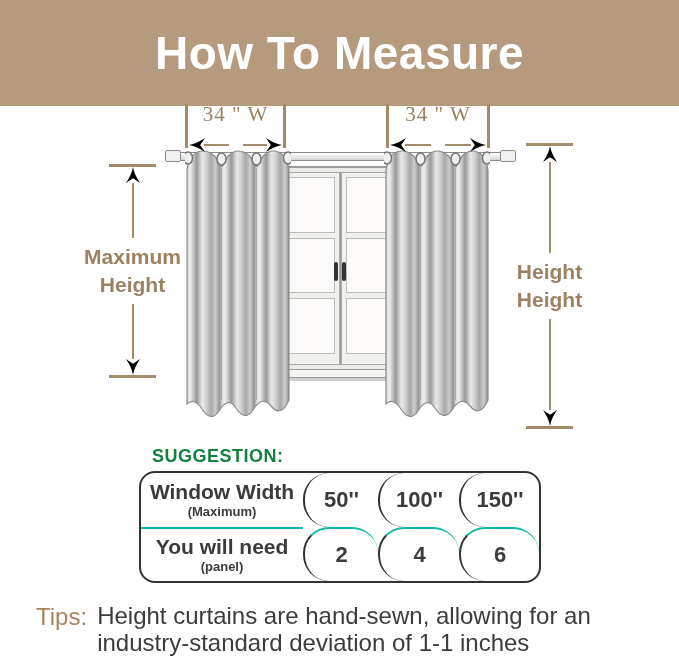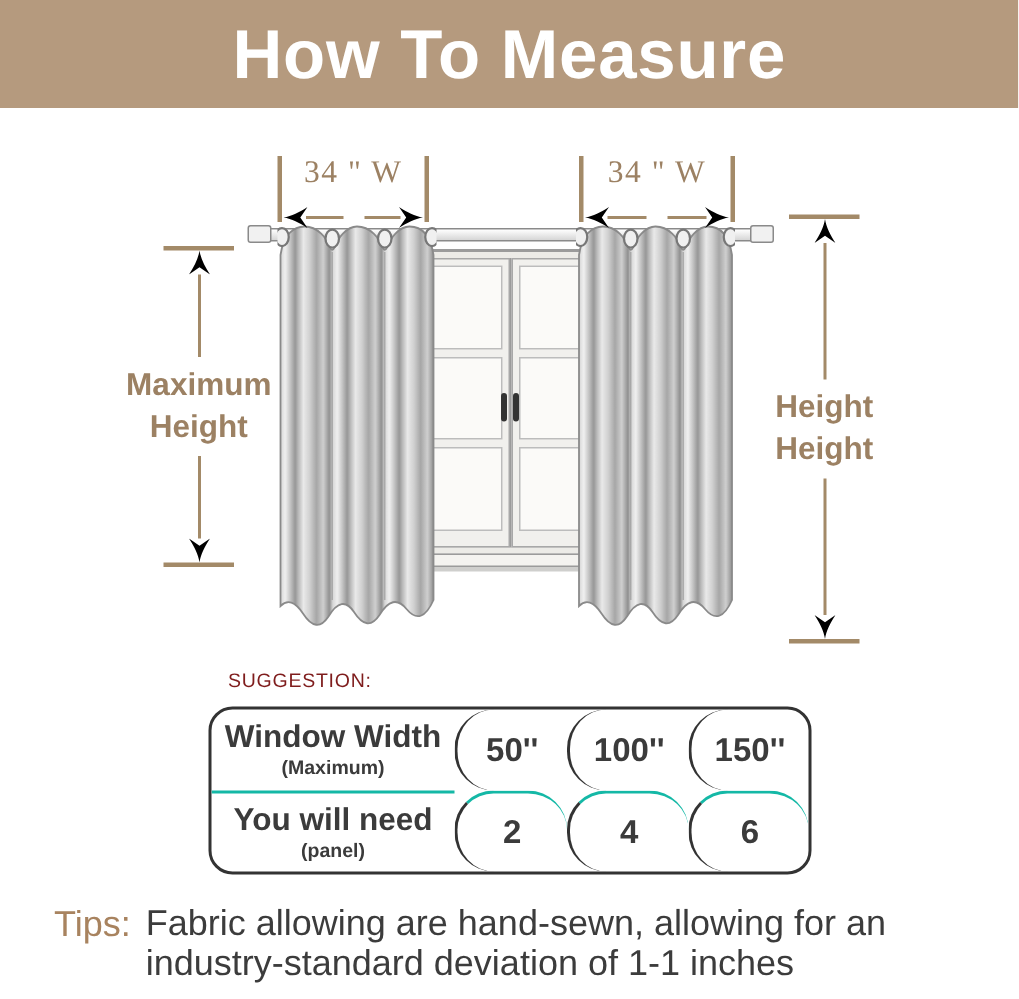--- a/index.html
+++ b/index.html
@@ -1,20 +1,20 @@
 <!DOCTYPE html>
 <html><head>
 <meta charset="utf-8">
 <style>
   html,body{margin:0;padding:0;background:#fff;}
   .page{position:relative;width:679px;height:666px;background:#ffffff;overflow:hidden;
         font-family:"Liberation Sans",sans-serif;}
 
   
-  .header{position:absolute;left:0;top:0;width:679px;height:72px;background:#b59a7e;
+  .header{position:absolute;left:0;top:0;width:679px;height:106px;background:#b59a7e;
           display:flex;align-items:center;justify-content:center;}
   .header h1{margin:0;color:#ffffff;font-size:46px;font-weight:800;letter-spacing:.5px;}
 
   
   .abs{position:absolute;}
 
   
   .rod{left:167px;top:152px;width:346px;height:7px;background:linear-gradient(#ffffff,#d6d6d6);
        border:1px solid #8a8a8a;border-radius:3px;z-index:2;}
   .rod-cap{top:150px;width:14px;height:10px;background:#f1f1f1;border:1px solid #8a8a8a;
@@ -49,21 +49,21 @@
   .h-cap{width:47px;height:3px;background:#a38a68;}
   .h-line{width:2px;flex:1;background:#a38a68;}
   .h-label{margin:5px 0;text-align:center;font-weight:bold;font-size:21px;
            line-height:1.32;white-space:nowrap;}
   .arrowhead{display:block;flex:0 0 auto;}
   .rot180{transform:rotate(180deg);}
   .rot270{transform:rotate(-90deg);}
   .rot90{transform:rotate(90deg);}
 
   
-  .suggestion{left:152px;top:446px;font-size:13px;font-weight:normal;color:#7f1d1d;
+  .suggestion{left:152px;top:446px;font-size:18px;font-weight:bold;color:#15803d;
               letter-spacing:.5px;}
   .size-table{left:139px;top:471px;width:402px;height:112px;border:2px solid #333333;
               border-radius:16px;box-sizing:border-box;display:grid;
               grid-template-columns:162px 75px 81px 1fr;grid-template-rows:1fr 1fr;
               color:#3b3b3b;overflow:hidden;}
   .cell{display:flex;flex-direction:column;align-items:center;justify-content:center;
         box-sizing:border-box;text-align:right;}
   .cell.bl{border-left:2px solid #333333;border-radius:26px;}
   .cell.bt{border-top:2px solid #14b8a6;}
   .cell .main{font-size:21px;font-weight:bold;line-height:1.05;}
@@ -242,18 +242,18 @@
         <div class="val">4</div>
       </div>
     <div class="cell bl bt">
         <div class="val">6</div>
       </div>
   </div>
 
   <div class="abs tips">
     <div class="tips-label">Tips:</div>
     <div class="tips-body">
-      <div>Fabric allowing are hand-sewn, allowing for an</div>
+      <div>Height curtains are hand-sewn, allowing for an</div>
       <div>industry-standard deviation of 1-1 inches</div>
     </div>
   </div>
 
 </div>
 
 </body></html>

